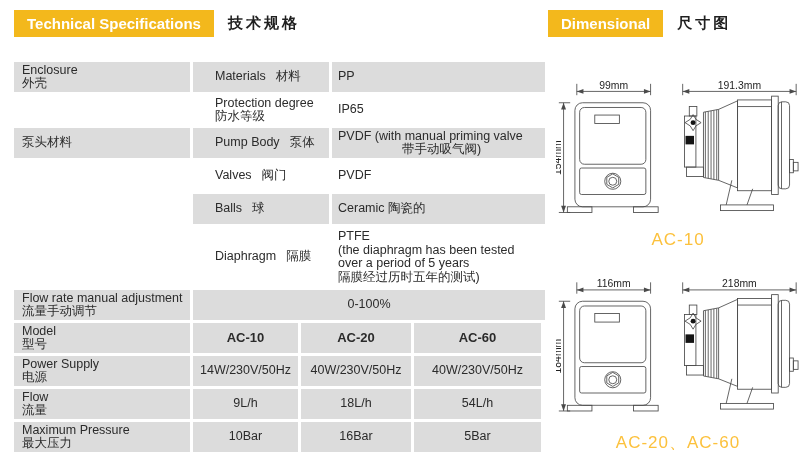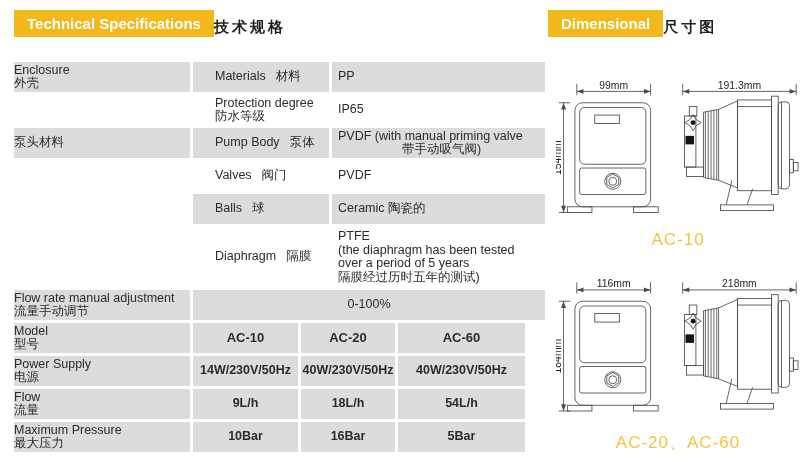--- a/index.html
+++ b/index.html
@@ -1,41 +1,41 @@
 <!DOCTYPE html>
 <html><head>
 <meta charset="utf-8">
 <style>
   * { margin:0; padding:0; box-sizing:border-box; }
   html,body { width:800px; height:460px; background:#ffffff; overflow:hidden;
               font-family:"Liberation Sans", sans-serif; color:#2b2b2b; }
   .page { position:relative; width:800px; height:460px; background:#fff; }
 
   
-  .sec-head { position:absolute; display:flex; align-items:flex-end; }
+  .sec-head { position:absolute; display:flex; align-items:center; gap:14px; }
   .sec-head.tech { left:14px; top:10px; }
   .sec-head.dim  { left:548px; top:10px; }
   .badge { background:#F3B81C; color:#ffffff; font-weight:bold; font-size:15px;
            line-height:27px; padding:0 13px; display:inline-block; }
   .sec-zh { font-size:15px; font-weight:bold; color:#1f1f1f; letter-spacing:3px; }
 
   
   .spec-table { position:absolute; left:14px; top:62px; width:531px;
                 display:flex; flex-direction:column; gap:3px; }
   .trow { display:flex; gap:3px; height:30px; }
   .trow.tall { height:60px; }
   .cell { display:flex; flex-direction:column; justify-content:center;
           font-size:12.5px; line-height:13.5px; color:#2b2b2b; }
   .gray { background:#DCDCDC; }
-  .c1 { width:176px; }
+  .c1 { width:176px; padding-left:8px; }
   .c2 { width:136px; padding-left:22px; }
   .c3 { width:213px; padding-left:6px; align-items:flex-start; }
   .cmerge { width:352px; align-items:center; text-align:center; }
-  .v1 { width:105px; } .v2 { width:94px; } .v3 { width:127px; }
-  .vcell { align-items:center; justify-content:center; text-align:center;font-weight:bold; }
+  .v1 { width:105px; } .v2 { width:110px; } .v3 { width:127px; }
+  .vcell { align-items:center; justify-content:center; text-align:center; }
   .model-val { font-weight:bold; font-size:13px; }
   .subline .zh-gap { margin-left:10px; }
   .pre { white-space:pre-line; }
   .center-line { display:block; width:100%; text-align:center; }
 
   
   .fig { position:absolute; left:556px; width:244px; }
   .fig-1 { top:76px; } .fig-2 { top:272px; }
   .views { display:flex; gap:17px; }
   .caption { text-align:center; font-size:17px; letter-spacing:1px;

